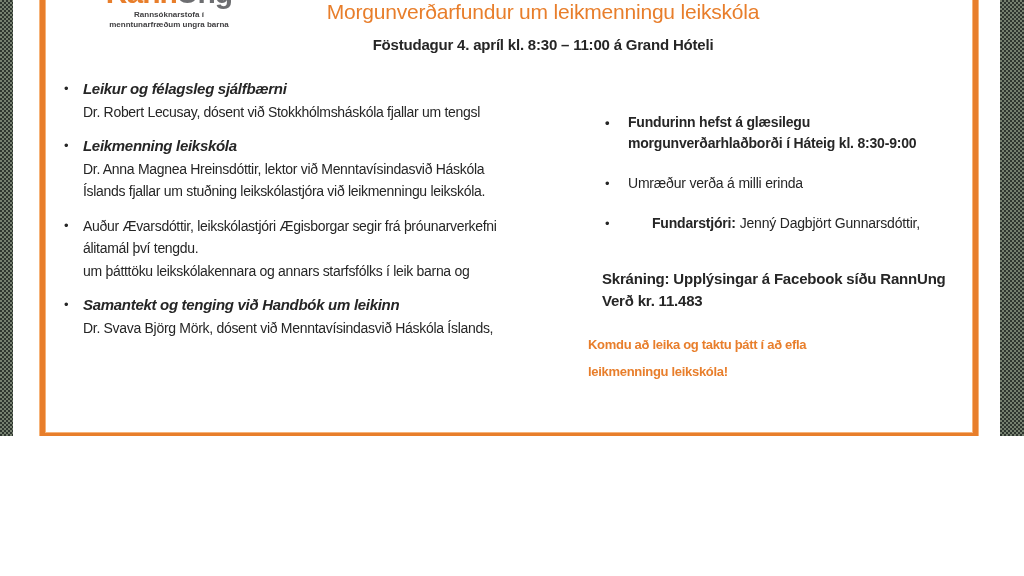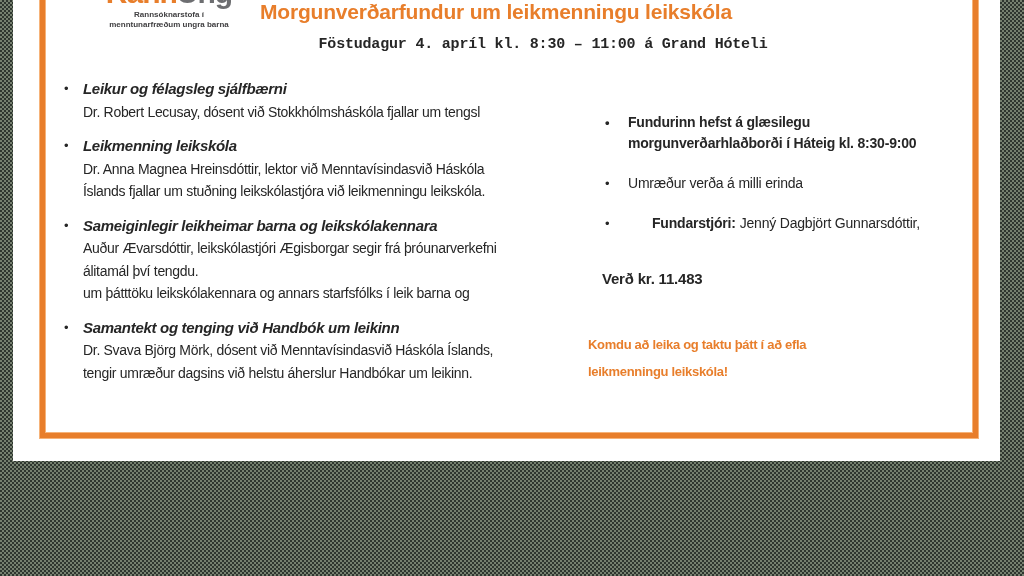--- a/index.html
+++ b/index.html
@@ -9,21 +9,21 @@
     --bg-base:#75806F;
     --bg-dot:#2E362F;
   }
   *{margin:0;padding:0;box-sizing:border-box;}
   body{
     font-family:"Liberation Sans", sans-serif;
     background:#fff;
   }
   .canvas{
     position:relative;
-    width:1024px;height:576px;
+    width:1024px;height:436px;
     overflow:hidden;
     
     background:conic-gradient(var(--bg-dot) 90deg, var(--bg-base) 90deg 180deg,
                var(--bg-dot) 180deg 270deg, var(--bg-base) 270deg);
     background-size:4px 4px;
   }
   .slide{
     position:absolute;left:13px;top:0;width:987px;height:461px;
     background:#ffffff;
   }
@@ -40,27 +40,27 @@
     margin-top:-22px;line-height:30px;
   }
   .logo-word .orange{color:var(--accent);}
   .logo-word .gray{color:var(--logo-gray);}
   .logo-sub{
     font-size:8px;font-weight:700;line-height:9.5px;color:#414042;margin-top:1px;
   }
   
   .title{
     position:absolute;left:260px;top:0;width:566px;
-    text-align:left;white-space:nowrap;
-    font-size:21px;font-weight:700;color:var(--accent);letter-spacing:-0.2px;
+    text-align:center;white-space:nowrap;
+    font-size:21px;font-weight:400;color:var(--accent);letter-spacing:-0.2px;
   }
   .date-line{
     position:absolute;left:260px;top:36px;width:566px;
     text-align:center;white-space:nowrap;
-    font-size:15px;font-weight:700;color:var(--text);letter-spacing:-0.2px;font-family:Liberation Mono, monospace;
+    font-size:15px;font-weight:700;color:var(--text);letter-spacing:-0.2px;
   }
   
   .col-left{position:absolute;left:62px;top:78px;width:500px;color:var(--text);}
   .p-item{
     position:relative;padding-left:21px;margin-bottom:12px;
     font-size:14px;line-height:22.5px;letter-spacing:-0.3px;white-space:nowrap;
   }
   .p-item .bullet{position:absolute;left:2px;top:0;font-size:13px;}
   .p-head{font-weight:700;font-style:italic;font-size:15px;}
   .col-right{position:absolute;left:605px;top:112px;width:370px;color:var(--text);}
@@ -112,31 +112,29 @@
 
     <div class="p-item">
       <span class="bullet">•</span>
       <div class="p-head">Leikmenning leikskóla</div>
       <div>Dr. Anna Magnea Hreinsdóttir, lektor við Menntavísindasvið Háskóla</div>
       <div>Íslands fjallar um stuðning leikskólastjóra við leikmenningu leikskóla.</div>
     </div>
 
     <div class="p-item">
       <span class="bullet">•</span>
-      <div class="p-head">Sameiginlegir leikheimar barna og leikskólakennara</div>
       <div>Auður Ævarsdóttir, leikskólastjóri Ægisborgar segir frá þróunarverkefni</div>
       <div>álitamál því tengdu.</div>
       <div>um þátttöku leikskólakennara og annars starfsfólks í leik barna og</div>
     </div>
 
     <div class="p-item">
       <span class="bullet">•</span>
       <div class="p-head">Samantekt og tenging við Handbók um leikinn</div>
       <div>Dr. Svava Björg Mörk, dósent við Menntavísindasvið Háskóla Íslands,</div>
-      <div>tengir umræður dagsins við helstu áherslur Handbókar um leikinn.</div>
     </div>
 
   </div>
 
   <div class="col-right">
 
     <div class="i-item bold">
       <span class="bullet">•</span>
       <div>Fundurinn hefst á glæsilegu</div>
       <div>morgunverðarhlaðborði í Háteig kl. 8:30-9:00</div>
@@ -148,20 +146,21 @@
     </div>
 
     <div class="i-item">
       <span class="bullet">•</span>
       <div><span class="bold-prefix">Fundarstjóri:</span><span>Jenný Dagbjört Gunnarsdóttir,</span></div>
     </div>
 
   </div>
 
   <div class="registration">
+    <div>Skráning: Upplýsingar á Facebook síðu RannUng</div>
     <div>Verð kr. 11.483</div>
   </div>
 
   <div class="cta">
     <div>Komdu að leika og taktu þátt í að efla</div>
     <div>leikmenningu leikskóla!</div>
   </div>
 </div>
 
 </body></html>

